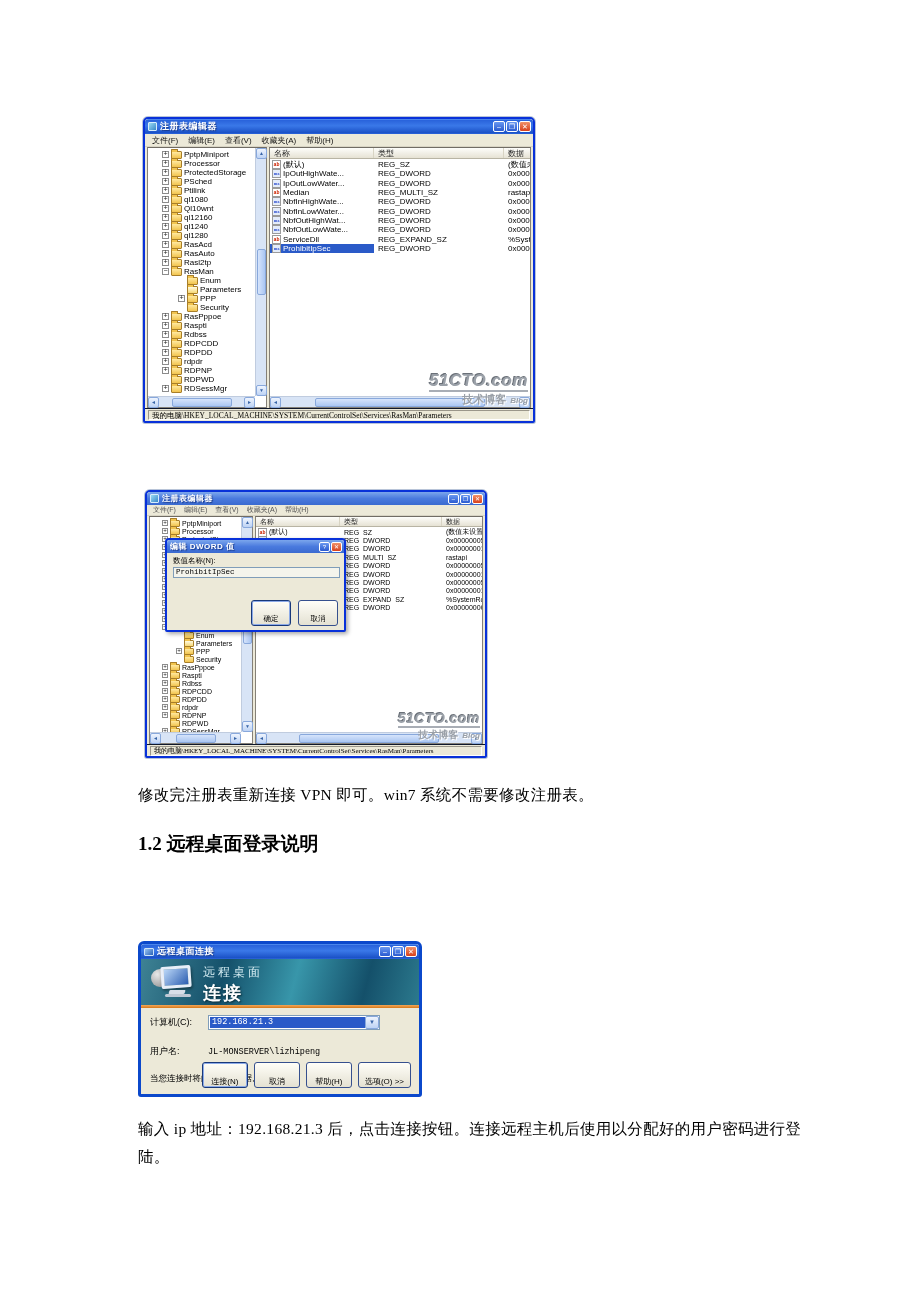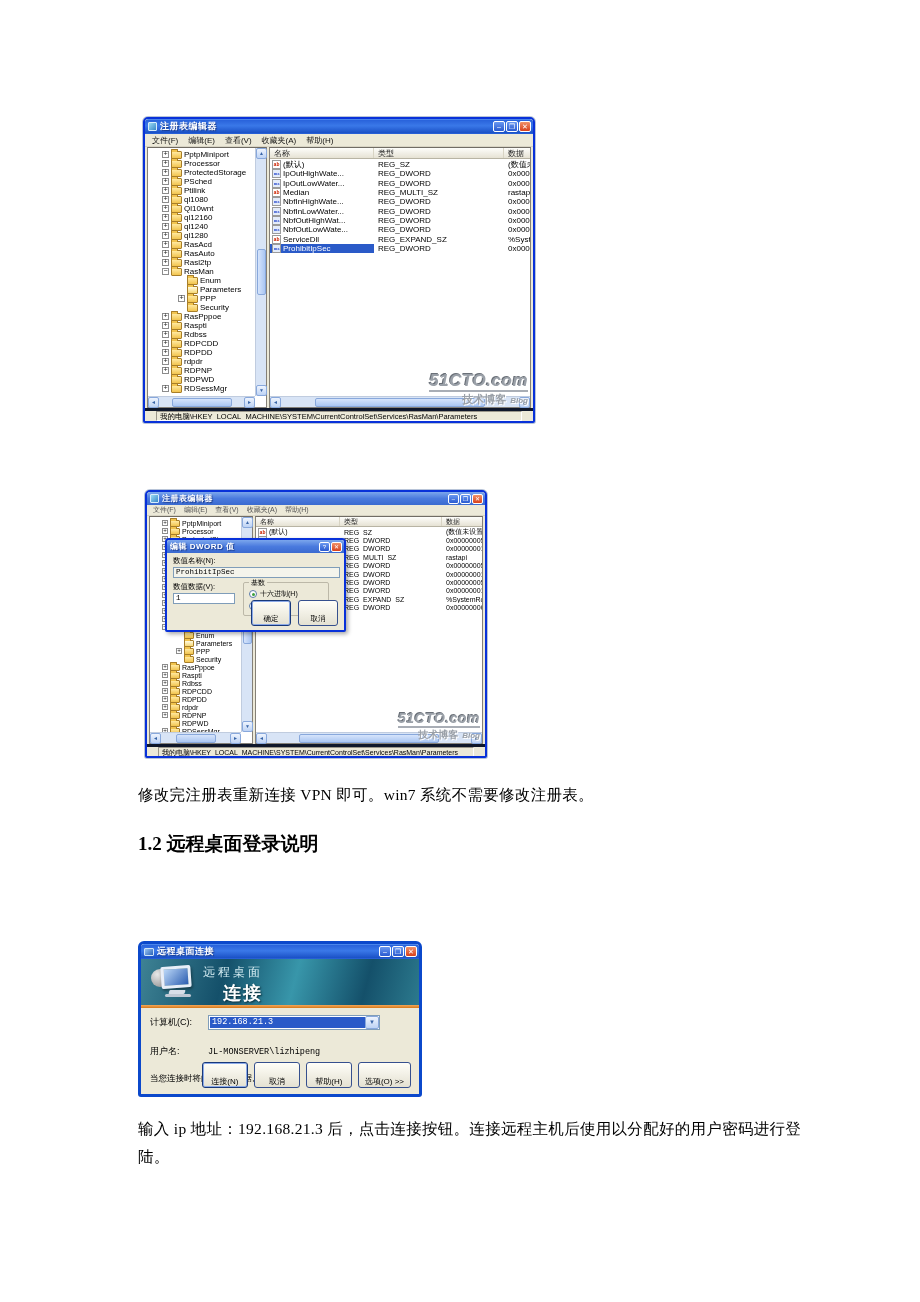--- a/index.html
+++ b/index.html
@@ -86,22 +86,22 @@
   .sm .vcell-name { width:84px; flex-basis:84px; }
   .vtype { width:130px; flex:0 0 130px; padding-left:4px; overflow:hidden; }
   .sm .vtype { width:102px; flex-basis:102px; }
   .vdata { flex:1; padding-left:4px; overflow:hidden; }
   .vrow.sel .vcell-name { background:#2a5ac8; color:#fff; }
   .vicon { width:9px; height:9px; flex:0 0 9px; border:1px solid #9a9a9a; background:#fff; overflow:hidden;
            font-size:5px; line-height:8px; text-align:center; font-weight:bold; color:#cc2200;
            font-family:"Liberation Mono", monospace; }
   .vicon.dw { background:#e4ecfa; color:#2244cc; font-size:4px; letter-spacing:-0.5px; }
 
-  .sbar { height:13px; flex:0 0 13px; background:#ece9d8; border-top:3px solid #0f172a; display:flex; align-items:center;
-          padding:0 11px; }
+  .sbar { height:13px; flex:0 0 13px; background:#ece9d8; border-top:1px solid #0f172a; display:flex; align-items:center;
+          padding:0 3px;font-family:Liberation Serif, serif; }
   .sm .sbar { height:12px; flex-basis:12px; }
   .spath { flex:1; height:10px; border:1px solid; border-color:#9a968a #fff #fff #9a968a; font-size:7.5px;
            line-height:9px; padding-left:3px; color:#000; white-space:nowrap; overflow:hidden; }
   .sm .spath { font-size:7px; }
 
   .wmark { position:absolute; right:5px; bottom:14px; text-align:right; z-index:3; }
   .wm1 { font-size:17px; font-weight:bold; font-style:italic; color:#9aa0a8; letter-spacing:0.5px;
          text-shadow:1px 1px 0 #fff, -1px -1px 0 #6a7078; line-height:16px; }
   .sm .wm1 { font-size:14px; line-height:13px; }
   .wm2 { border-top:2px solid #a8adb5; margin-top:1px; font-size:11px; font-weight:bold; color:#9aa0a8;
@@ -132,21 +132,21 @@
            color:#000; background:linear-gradient(180deg,#fffef8,#e4e1d2); border:1px solid #36508e; border-radius:3px; }
   .xpbtn.default { box-shadow:inset 0 0 0 1px #8caae8; border-color:#18387a; }
 
   
   .rdp-win { position:absolute; background:#ece9d8; border:3px solid #0b48cb; border-radius:6px 6px 3px 3px;
              display:flex; flex-direction:column; overflow:hidden; }
   .rdp-win .tbar { height:15px; flex-basis:15px; border-radius:2px 2px 0 0; }
   .rdp-ticon { width:10px; height:8px; flex:0 0 10px; border:1px solid #cfe4f8; border-radius:1px;
                background:linear-gradient(135deg,#9ac4f2,#2a62b8); }
   .banner { height:46px; flex:0 0 46px; position:relative; overflow:hidden;
-            background:linear-gradient(105deg,#3e8294 0%,#14506a 30%,#3896aa 55%,#14506a 80%,#2c7a8e 100%);text-align:right; }
+            background:linear-gradient(105deg,#3e8294 0%,#14506a 30%,#3896aa 55%,#14506a 80%,#2c7a8e 100%); }
   .ban-sphere { position:absolute; left:10px; top:10px; width:18px; height:18px; border-radius:50%;
                 background:radial-gradient(circle at 35% 30%,#e8e8e8,#8a8a8a); }
   .ban-mon { position:absolute; left:20px; top:7px; width:30px; height:22px; border:3px solid #e8eef8; border-radius:2px;
              background:linear-gradient(135deg,#bcd8f8,#2a5cb0); transform:rotate(-4deg);
              box-shadow:1px 2px 3px rgba(0,0,0,0.4); }
   .ban-stand { position:absolute; left:28px; top:31px; width:16px; height:4px; background:#d8dee8;
                border-radius:1px; transform:skewX(-18deg); }
   .ban-base { position:absolute; left:24px; top:35px; width:26px; height:3px; background:#c0c8d4; border-radius:2px; }
   .ban-text { position:absolute; left:62px; top:5px; color:#fff; }
   .ban-l1 { font-size:12px; letter-spacing:3px; color:#d4ecf2; }
@@ -722,37 +722,20 @@
       <div class="tbar">
         <span class="ttext">编辑 DWORD 值</span>
         <span class="wbtns">
           <span class="wb">?</span>
           <span class="wb cls">✕</span>
         </span>
       </div>
       <div class="dlg-body">
         <div class="dlbl">数值名称(N):</div>
         <div class="dinput full">ProhibitIpSec</div>
-        <div class="dcols">
-          <div>
-            <div class="dlbl">数值数据(V):</div>
-            <div class="dinput smw">1</div>
-          </div>
-          <div class="fieldset">
-            <span class="legend">基数</span>
-            <div class="radio-row">
-              <span class="rdo on"></span>
-              <span>十六进制(H)</span>
-            </div>
-            <div class="radio-row">
-              <span class="rdo"></span>
-              <span>十进制(D)</span>
-            </div>
-          </div>
-        </div>
         <div class="dbtns">
           <span class="xpbtn default">确定</span>
           <span class="xpbtn">取消</span>
         </div>
       </div>
     </div>
   </div>
 
   <p class="para" style="left:138px; top:781px;">修改完注册表重新连接 VPN 即可。win7 系统不需要修改注册表。</p>
 

